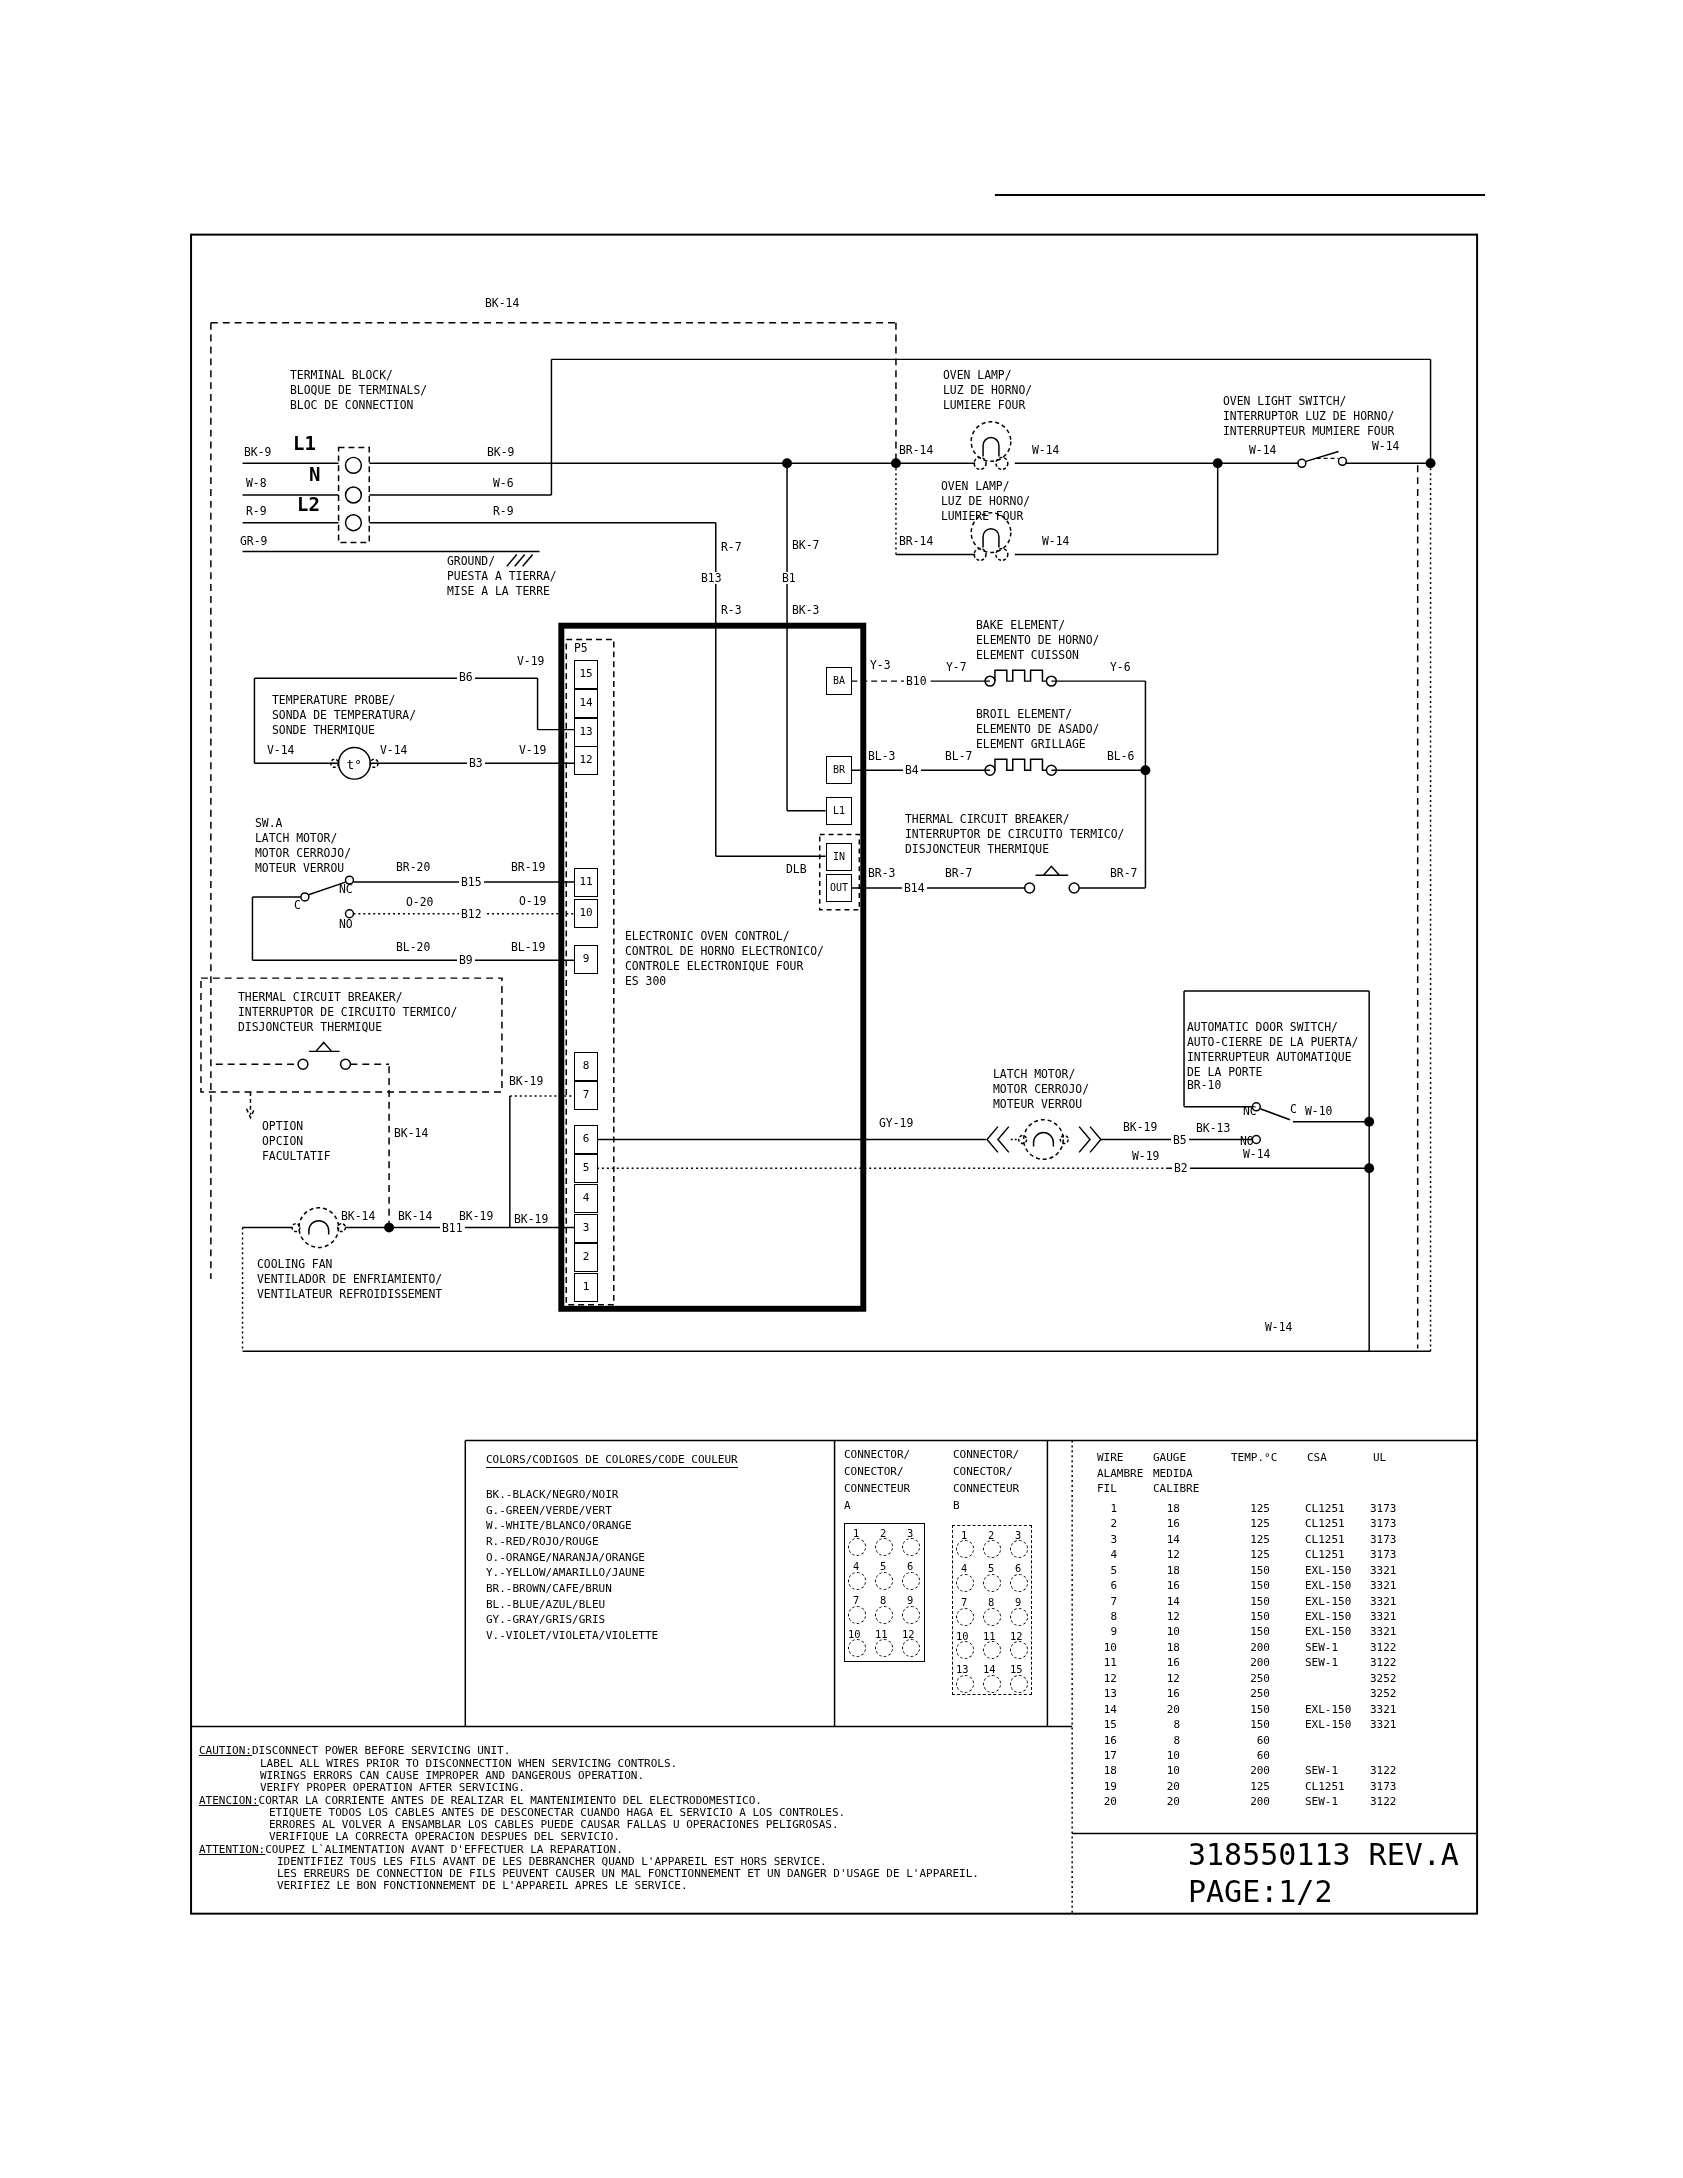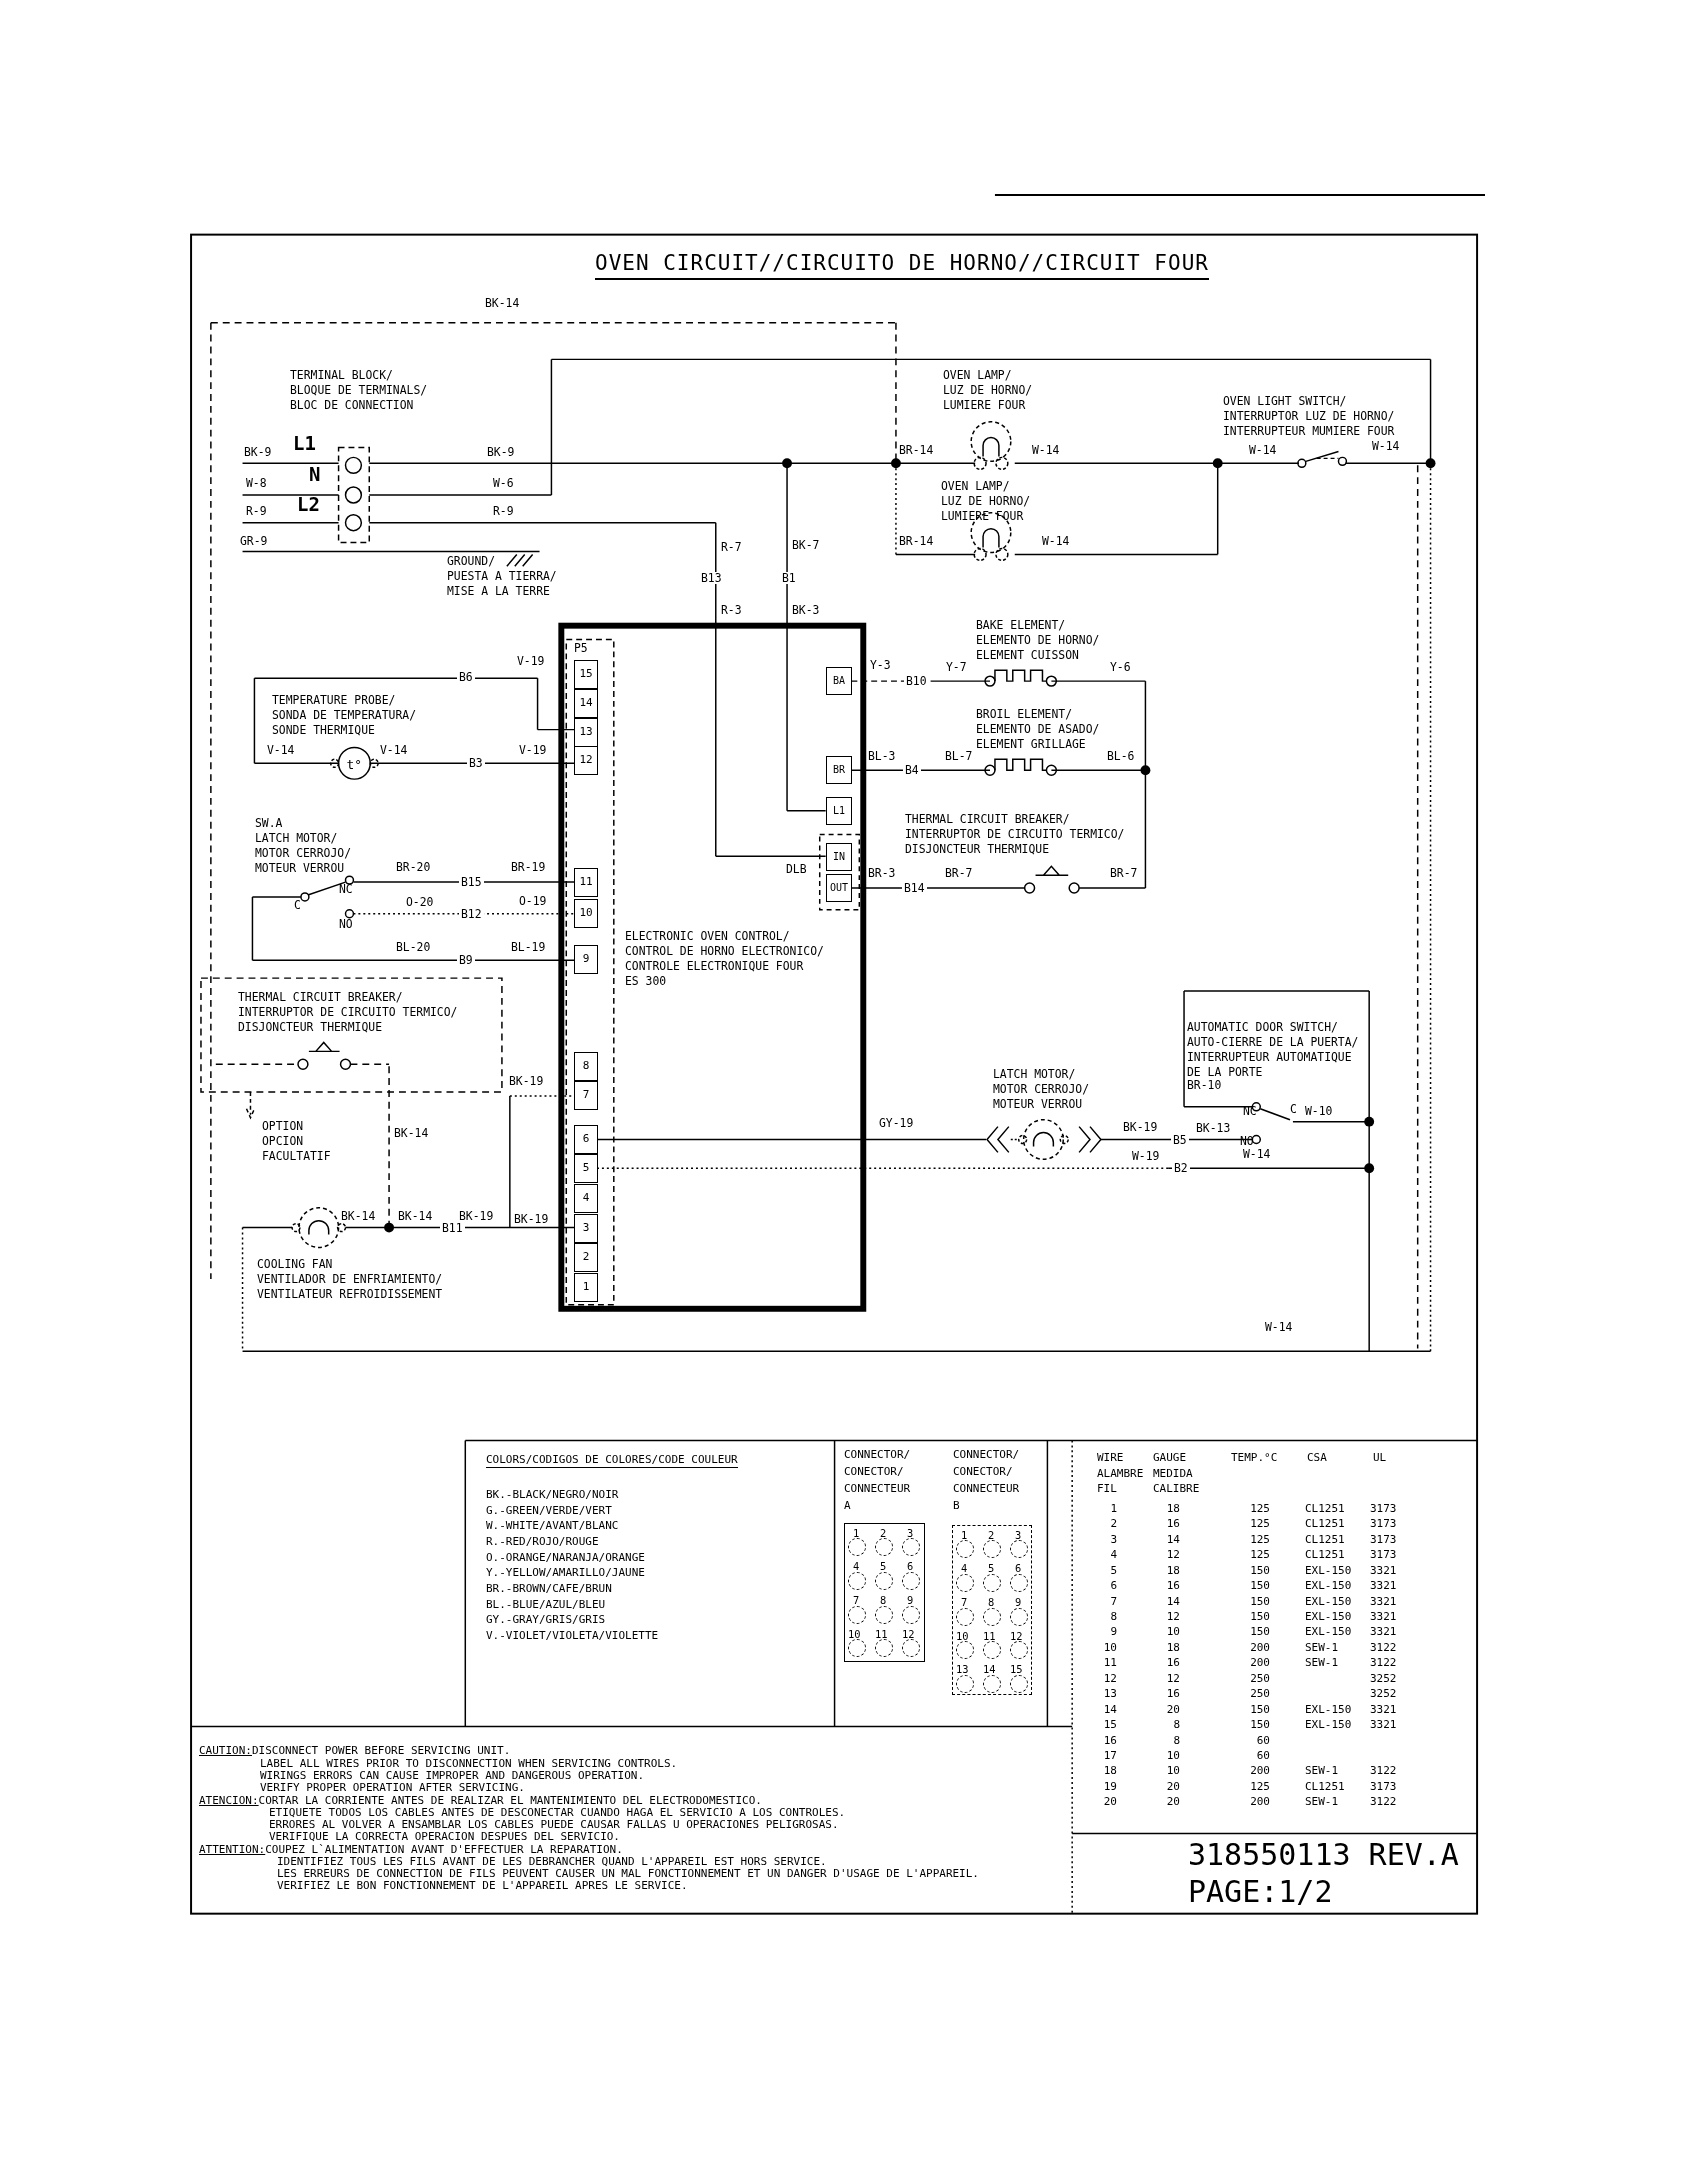--- a/index.html
+++ b/index.html
@@ -220,21 +220,20 @@
       <line x1="843" y1="1455" x2="843" y2="1744"></line>
       <line x1="1058" y1="1455" x2="1058" y2="1744"></line>
       <line x1="1083" y1="1455" x2="1083" y2="1933" stroke-dasharray="2 3"></line>
       <line x1="1083" y1="1852" x2="1492" y2="1852"></line>
     </g>
   </g>
 
   <text x="350" y="777" font-family="DejaVu Sans Mono, monospace" font-size="13" fill="#000">t°</text>
 </svg>
 
-<div class="title">OVEN CIRCUIT//CIRCUITO DE HORNO//CIRCUIT FOUR</div>
 <div id="labels">
       <span class="lbl" style="left: 485px; top: 297px;">BK-14</span>
       <span class="lbl" style="left: 244px; top: 446px;">BK-9</span>
       <span class="lbl big" style="left: 293px; top: 434px;">L1</span>
       <span class="lbl" style="left: 246px; top: 477px;">W-8</span>
       <span class="lbl big" style="left: 309px; top: 465px;">N</span>
       <span class="lbl" style="left: 246px; top: 505px;">R-9</span>
       <span class="lbl big" style="left: 289px; top: 495px; margin-left: 8px;">L2</span>
       <span class="lbl" style="left: 240px; top: 535px;">GR-9</span>
       <span class="lbl" style="left: 487px; top: 446px;">BK-9</span>
@@ -469,21 +468,21 @@
       <span class="ccir" style="left: 1010px; top: 1641px;"></span>
       <span class="cnum" style="left: 956px; top: 1663px;">13</span>
       <span class="ccir" style="left: 956px; top: 1675px;"></span>
       <span class="cnum" style="left: 983px; top: 1663px;">14</span>
       <span class="ccir" style="left: 983px; top: 1675px;"></span>
       <span class="cnum" style="left: 1010px; top: 1663px;">15</span>
       <span class="ccir" style="left: 1010px; top: 1675px;"></span>
       <span class="tcell cl-title" style="left: 486px; top: 1453px;">COLORS/CODIGOS DE COLORES/CODE COULEUR</span>
       <span class="tcell" style="left: 486px; top: 1488px;">BK.-BLACK/NEGRO/NOIR</span>
       <span class="tcell" style="left: 486px; top: 1504px;">G.-GREEN/VERDE/VERT</span>
-      <span class="tcell" style="left: 486px; top: 1519px;">W.-WHITE/AVANT/BLANC</span>
+      <span class="tcell" style="left: 486px; top: 1519px;">W.-WHITE/BLANCO/ORANGE</span>
       <span class="tcell" style="left: 486px; top: 1535px;">R.-RED/ROJO/ROUGE</span>
       <span class="tcell" style="left: 486px; top: 1551px;">O.-ORANGE/NARANJA/ORANGE</span>
       <span class="tcell" style="left: 486px; top: 1566px;">Y.-YELLOW/AMARILLO/JAUNE</span>
       <span class="tcell" style="left: 486px; top: 1582px;">BR.-BROWN/CAFE/BRUN</span>
       <span class="tcell" style="left: 486px; top: 1598px;">BL.-BLUE/AZUL/BLEU</span>
       <span class="tcell" style="left: 486px; top: 1613px;">GY.-GRAY/GRIS/GRIS</span>
       <span class="tcell" style="left: 486px; top: 1629px;">V.-VIOLET/VIOLETA/VIOLETTE</span>
       <span class="tcell" style="left: 1097px; top: 1451px;">WIRE</span>
       <span class="tcell" style="left: 1153px; top: 1451px;">GAUGE</span>
       <span class="tcell" style="left: 1231px; top: 1451px;">TEMP.°C</span>

